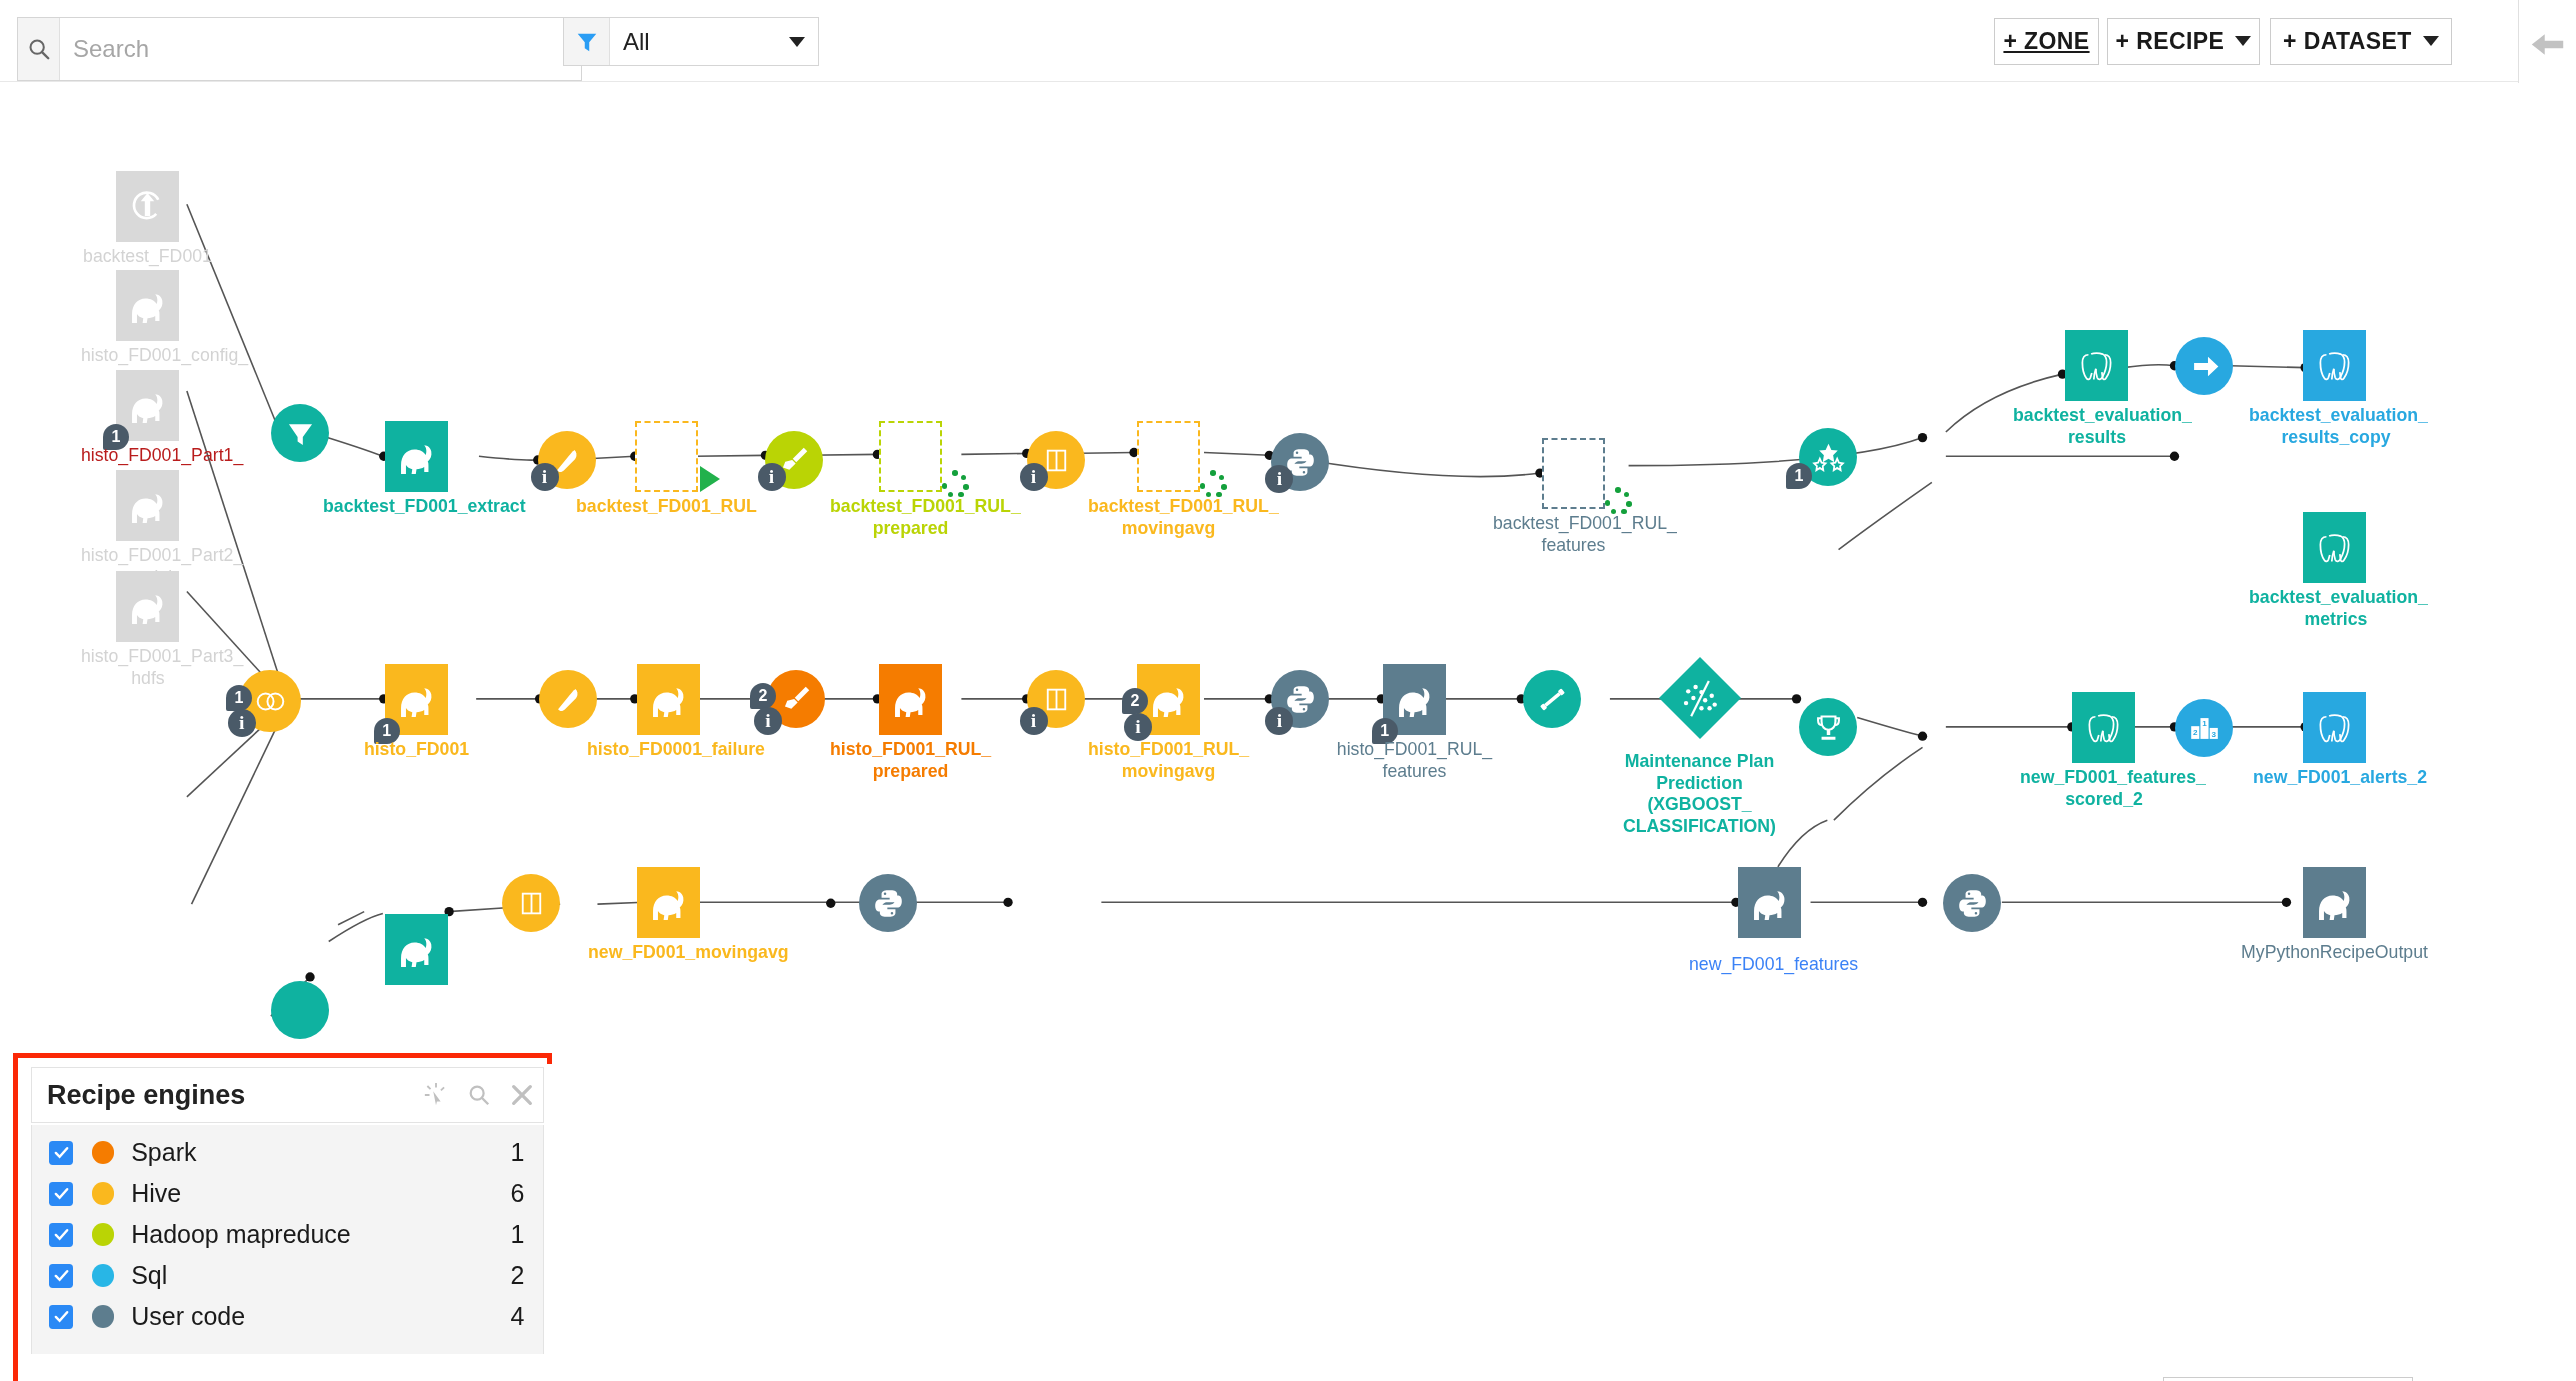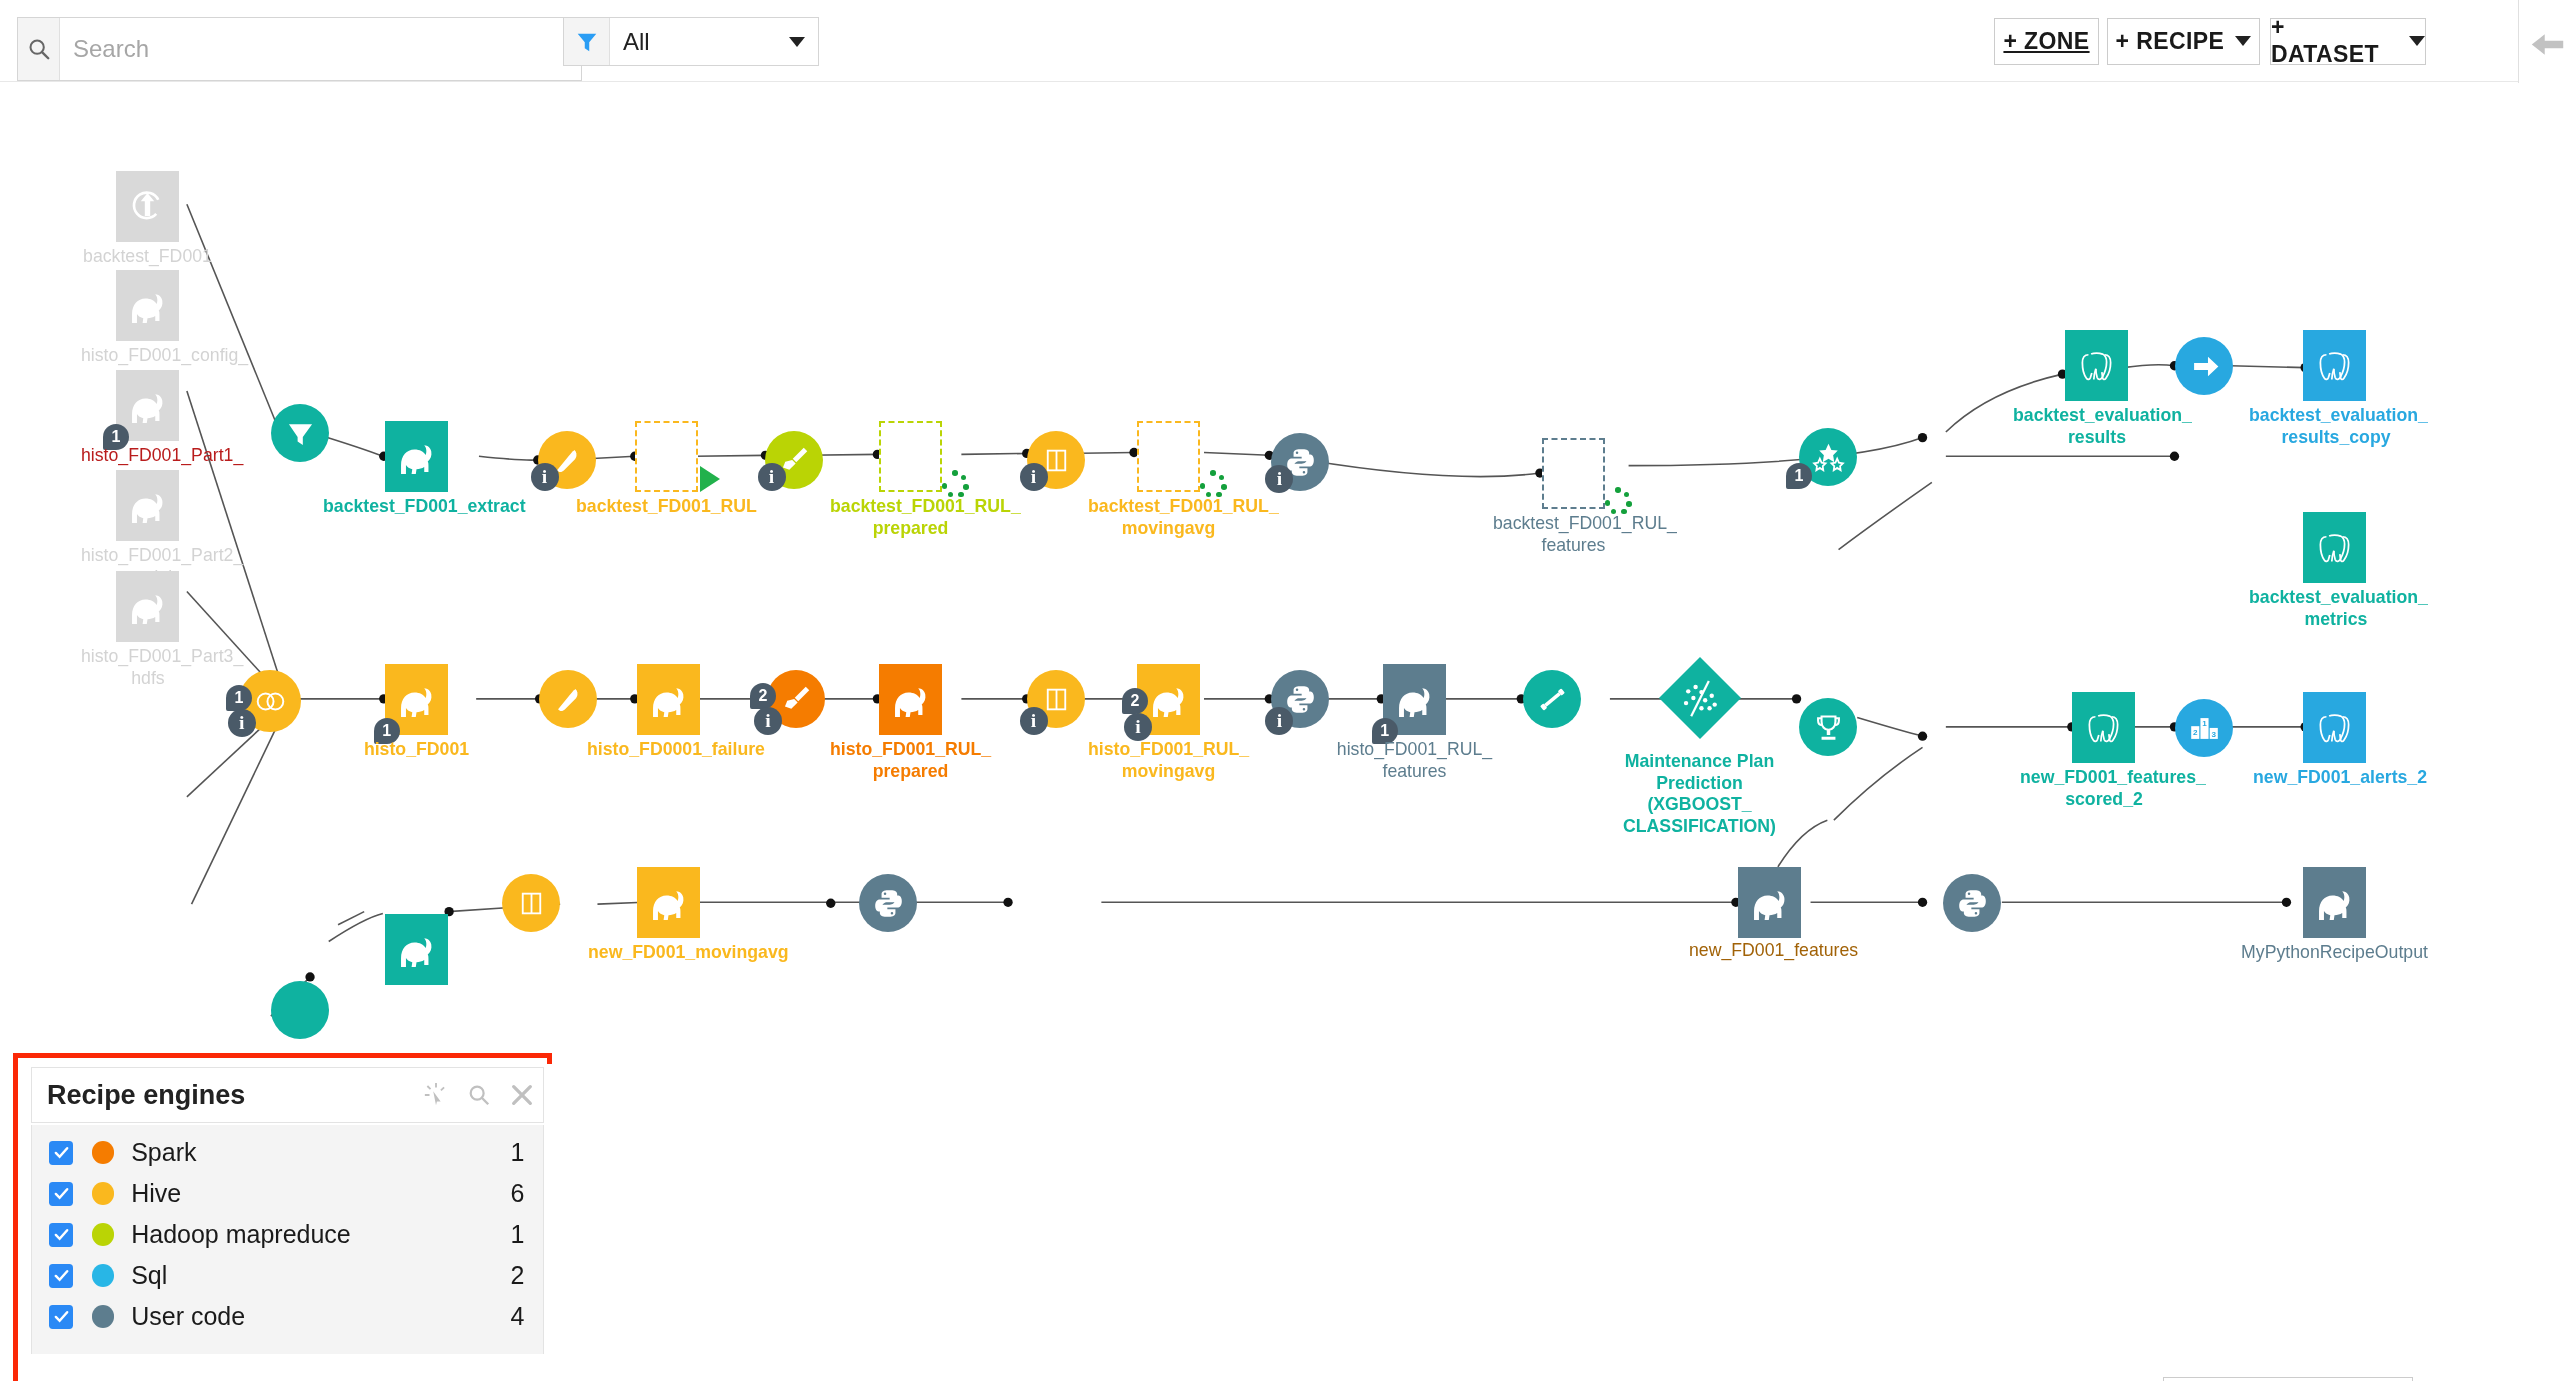--- a/index.html
+++ b/index.html
@@ -29,21 +29,21 @@
   #counts{position:absolute;left:17px;top:78px;font-size:24px;letter-spacing:0;}
   #counts b{color:#222;font-weight:bold;}
   #counts span.lnk{color:#2ab1e8;}
 
   .tbtn{position:absolute;top:17.7px;height:47px;border:0.9px solid #ccc;background:#fff;
         display:flex;align-items:center;justify-content:center;gap:11.2px;font-size:23px;
         font-weight:bold;color:#1a1a1a;letter-spacing:0.4px;cursor:pointer;box-sizing:border-box;
         font-family:"Liberation Sans",sans-serif;}
   #btnzone{left:1994px;width:105px;text-decoration:underline;}
   #btnrecipe{left:2107px;width:153px;}
-  #btndataset{left:2270px;width:156px;}
+  #btndataset{left:2270px;width:182px;}
 
   #collapse{position:absolute;left:2518px;top:0;width:58px;height:1381px;background:#fff;
             border-left:0.9px solid #e0e0e0;box-sizing:border-box;}
   #collapsearrow{position:absolute;left:9.3px;top:26px;font-size:37px;color:#c2c2c2;line-height:1;cursor:pointer;}
 
   
   #canvas{position:absolute;left:0;top:83px;width:2520px;height:1298px;background:#fff;overflow:hidden;}
   #edges{position:absolute;left:0;top:0;width:2520px;height:1298px;}
 
   .node{position:absolute;}
@@ -757,21 +757,21 @@
         </svg>
       </div>
   </div>
 
   <div class="node" style="left:1738px;top:784px">
     <div class="ds" style="background:#5d7d8e">
       <svg width="45" height="45" viewBox="0 0 48 48">
           <use href="#g-eleph"></use>
         </svg>
       </div>
-    <div class="lbl" style="left:-49px;top:73px;width:164px;color:#a16207">new_FD001_features</div>
+    <div class="lbl" style="left:-49px;top:87px;width:164px;color:#3b82f6">new_FD001_features</div>
   </div>
 
   <div class="node" style="left:1943px;top:791px">
     <div class="rc" style="background:#5d7d8e">
       <svg width="37" height="37" viewBox="0 0 40 40">
           <use href="#g-python"></use>
         </svg>
       </div>
   </div>
 

